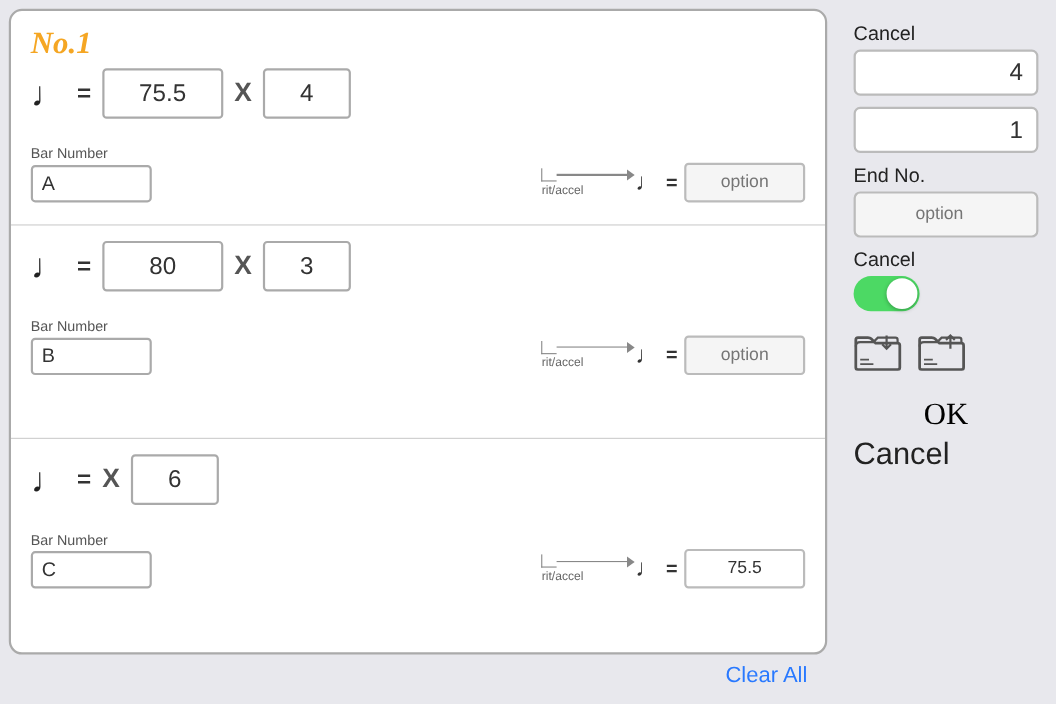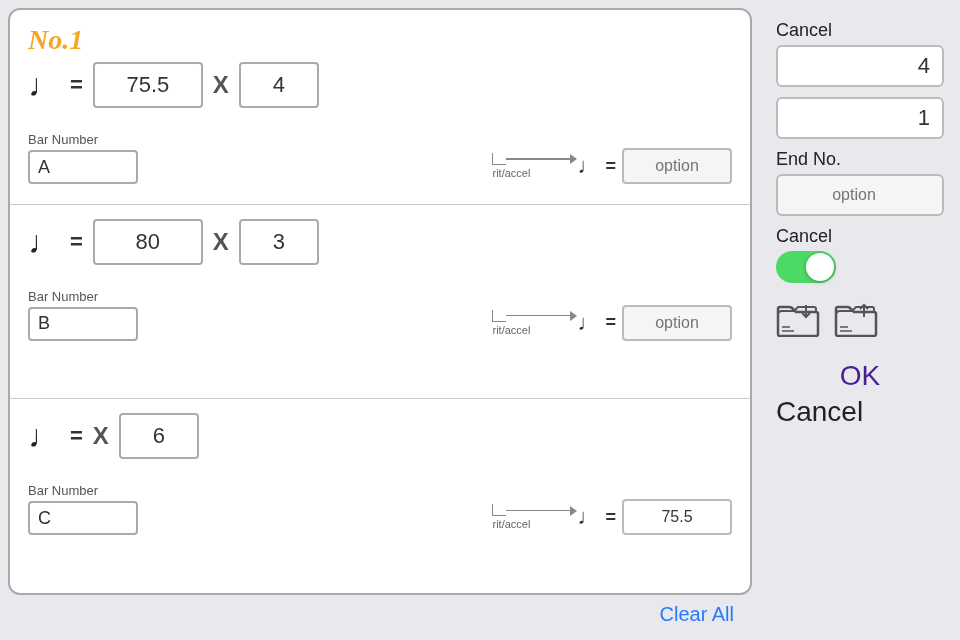--- a/index.html
+++ b/index.html
@@ -240,26 +240,26 @@
 
     .action-buttons {
       display: flex;
       flex-direction: column;
       gap: 4px;
       margin-top: 4px;
     }
 
     .ok-btn {
       font-size: 28px;
-      color: #4c1d95;
+      color: #000000;
       text-align: center;
       cursor: pointer;
       background: none;
       border: none;
-      font-family: Liberation Sans, sans-serif;
+      font-family: Liberation Serif, serif;
     }
 
     .cancel-btn {
       font-size: 28px;
       color: #222;
       text-align: left;
       cursor: pointer;
       background: none;
       border: none;
       font-family: inherit;

